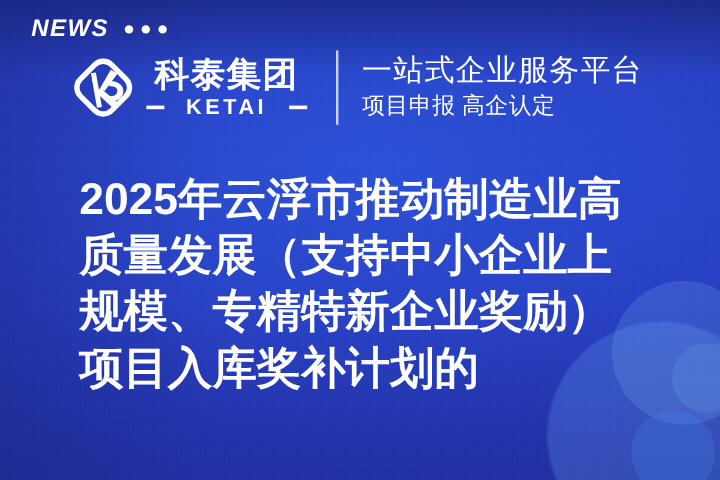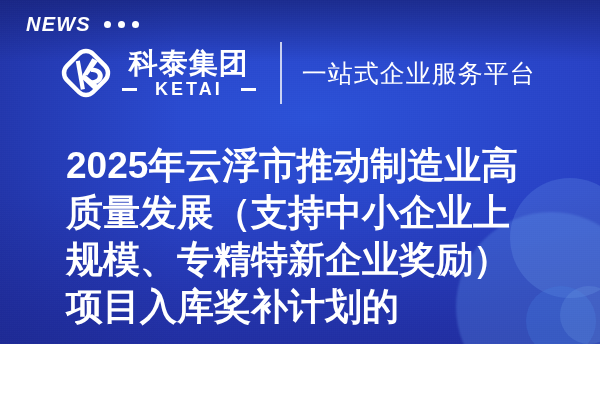--- a/index.html
+++ b/index.html
@@ -9,21 +9,21 @@
     height: 400px;
     overflow: hidden;
   }
   body {
     font-family: "Liberation Sans", "DejaVu Sans", sans-serif;
   }
 
   #banner {
     position: relative;
     width: 600px;
-    height: 344px;
+    height: 400px;
     overflow: hidden;
     background: #1d4ed8;
     text-decoration: underline;
   }
 
   
   .bg-base {
     position: absolute;
     inset: 0;
     background:
@@ -266,18 +266,19 @@
           <span id="logo-en">KETAI</span>
           <span class="logo-rule"></span>
         </span>
       </div>
     </div>
 
     <div id="brand-divider"></div>
 
     <div id="tagline-block">
       <span id="tagline-main">一站式企业服务平台</span>
+      <span id="tagline-sub">项目申报 高企认定</span>
     </div>
   </div>
 
   <div id="headline">2025年云浮市推动制造业高质量发展（支持中小企业上规模、专精特新企业奖励）项目入库奖补计划的</div>
 
 </div>
 
 </body></html>

